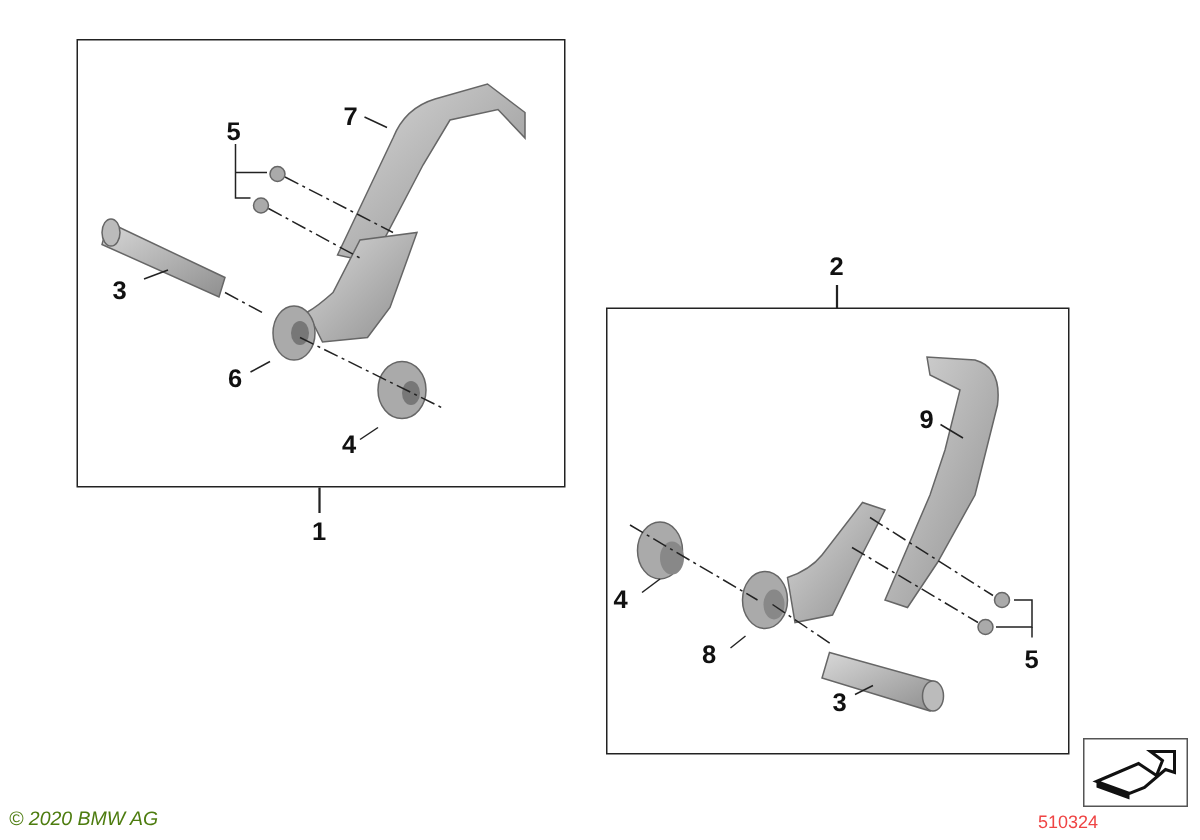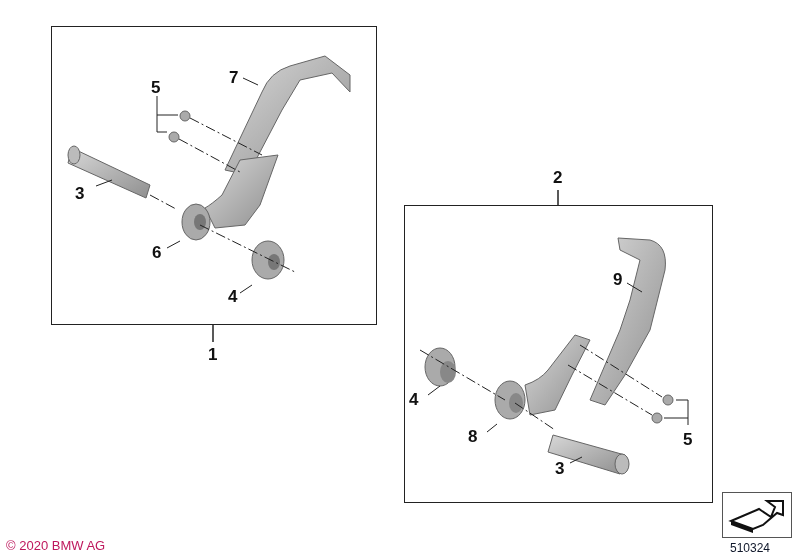--- a/index.html
+++ b/index.html
@@ -1,21 +1,21 @@
 <!DOCTYPE html>
 <html><head>
 <meta charset="utf-8">
 <style>
   html, body { margin:0; padding:0; background:#fff; }
   body { width:800px; height:560px; position:relative; overflow:hidden; font-family:"Liberation Sans", sans-serif; }
   .box { position:absolute; border:1.5px solid #222; box-sizing:border-box; }
   .lbl { position:absolute; font-weight:bold; font-size:17px; color:#111; font-family:"Liberation Sans", sans-serif; }
   svg.art { position:absolute; left:0; top:0; }
-  .copyright { position:absolute; left:6px; top:538px; font-size:13px; color:#be185d; }
-  .code { position:absolute; left:730px; top:541px; font-size:12px; color:#0f172a; }
+  .copyright { position:absolute; left:6px; top:538px; font-size:13px; color:#4d7c0f;font-style:italic; }
+  .code { position:absolute; left:692px; top:541px; font-size:12px; color:#ef4444; }
   .navbox { position:absolute; left:722px; top:492px; width:70px; height:46px; border:1px solid #555; box-sizing:border-box; }
 </style>
 </head>
 <body>
 
 <svg class="art" width="800" height="560">
   <defs>
     <linearGradient id="metal" x1="0" y1="0" x2="1" y2="1">
       <stop offset="0" stop-color="#d8d8d8"></stop>
         <stop offset="1" stop-color="#8f8f8f"></stop>

